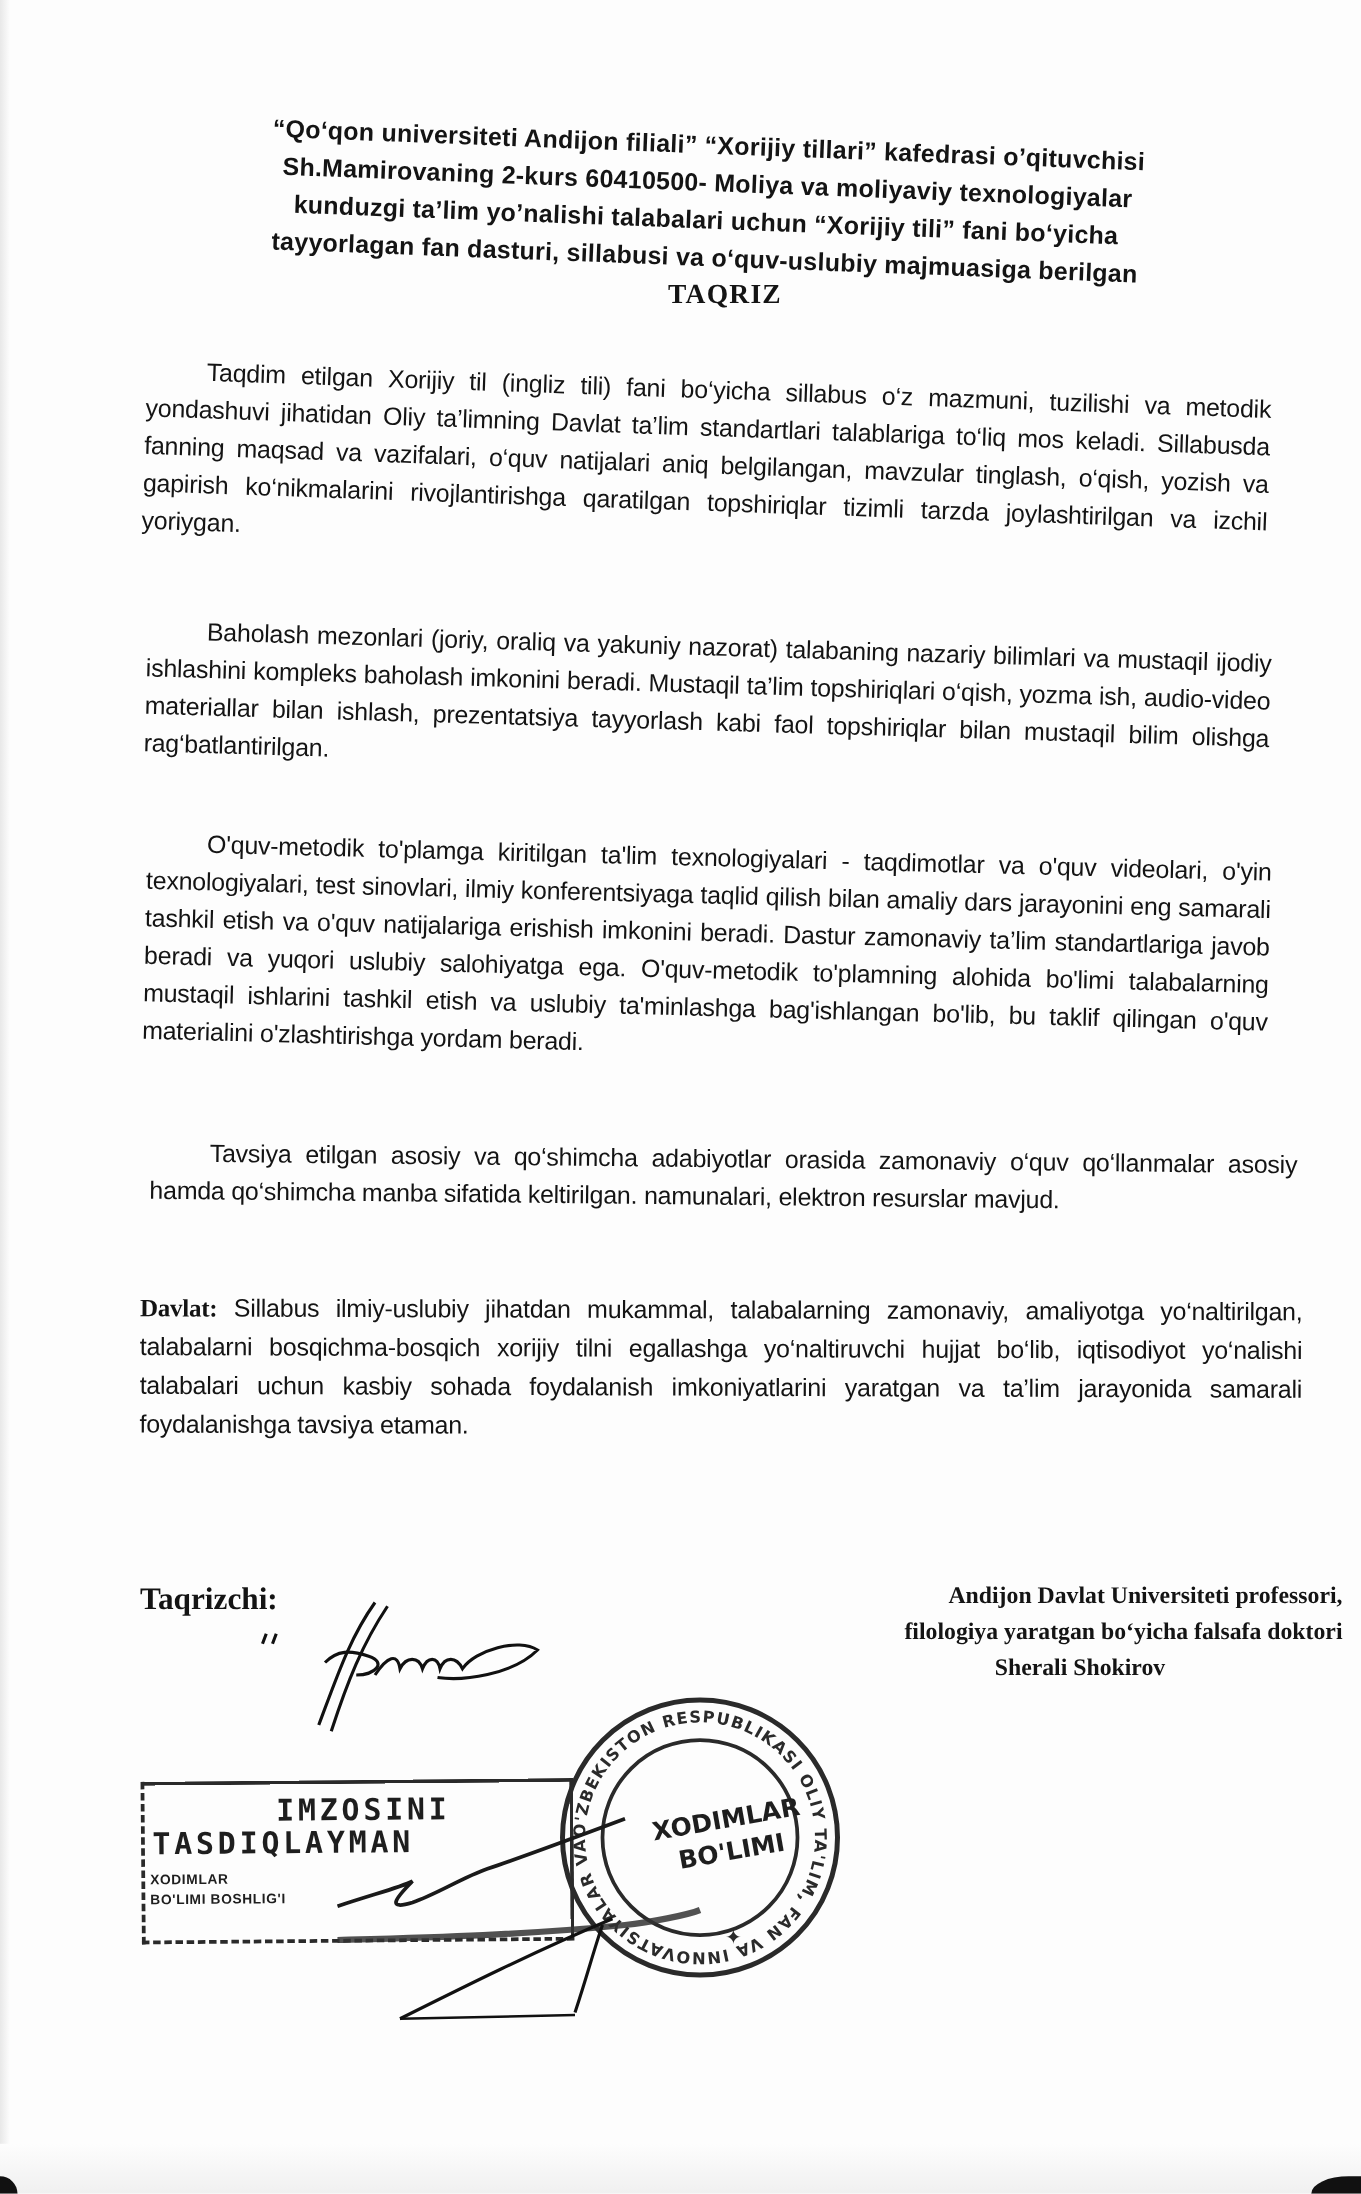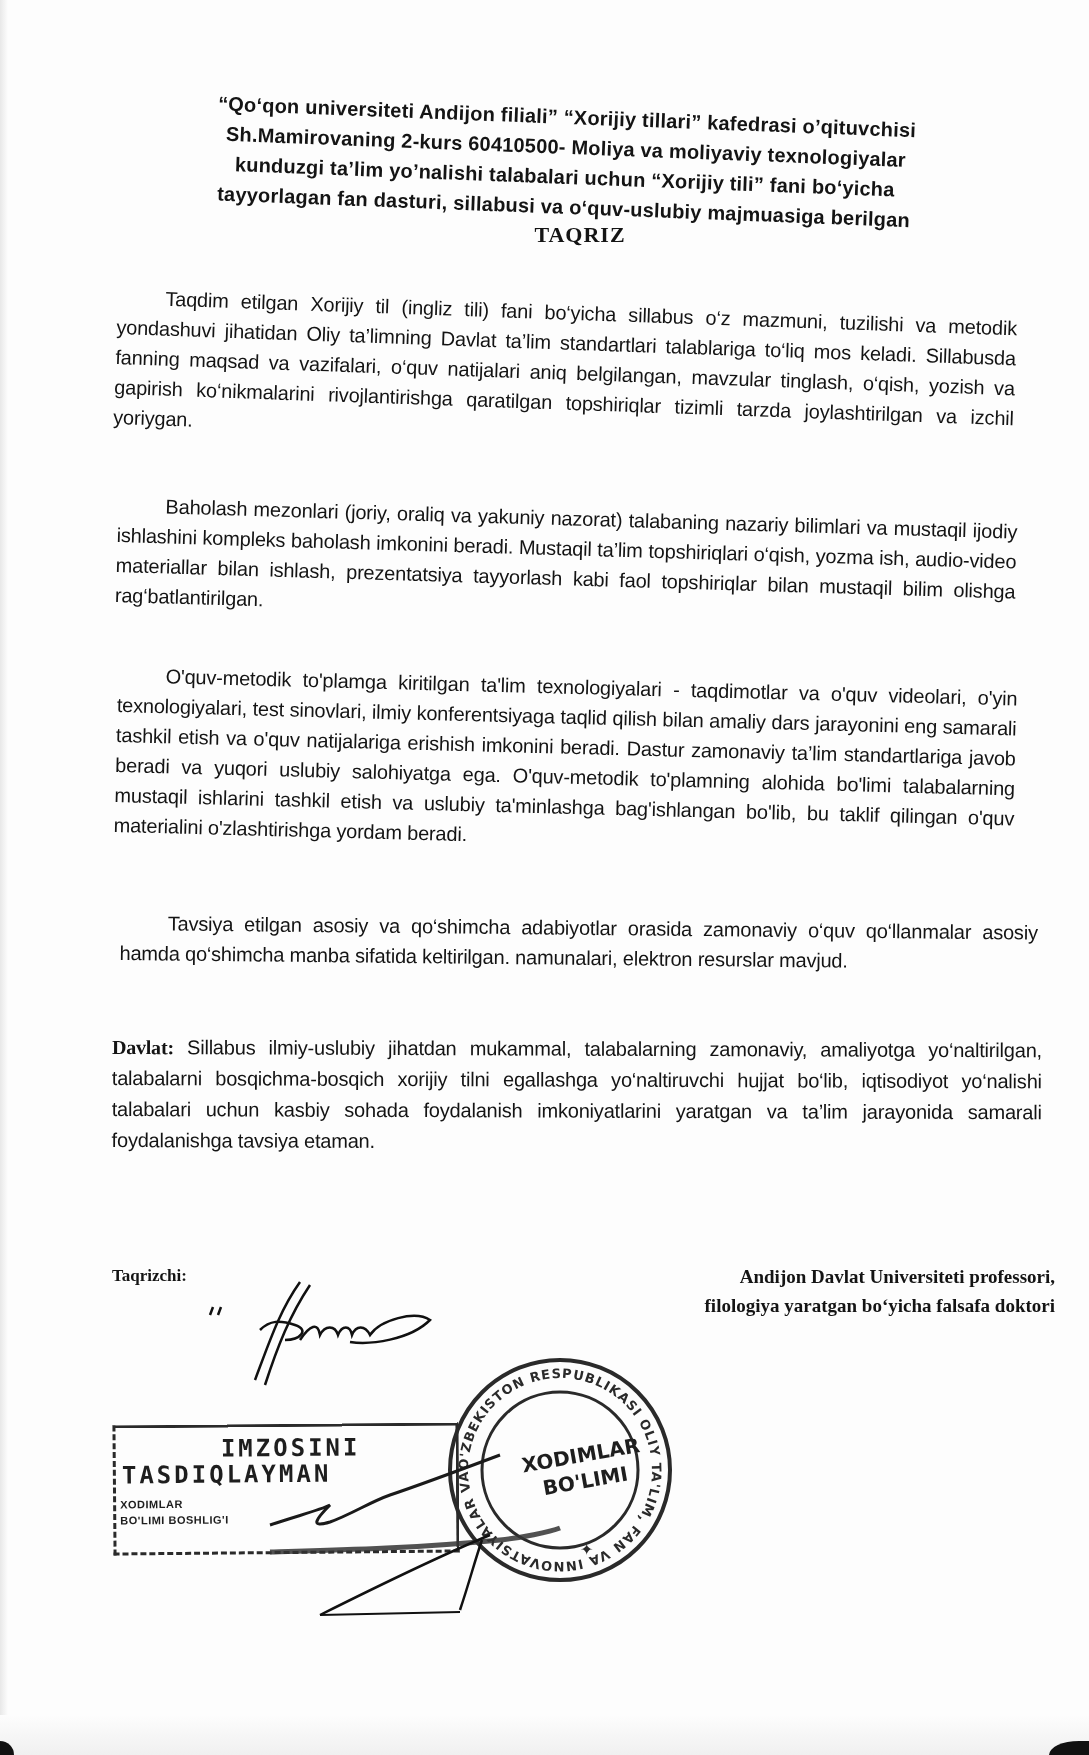--- a/index.html
+++ b/index.html
@@ -84,25 +84,25 @@
     .p4 { top: 908px; left: 120px; width: 918px; transform: rotate(0.6deg); }
     .p5 { top: 1032px; left: 112px; width: 930px; transform: rotate(0.2deg); line-height: 31px; }
     .p5 .bold { font-weight: bold; font-family: "Liberation Serif", serif; }
 
     
     .reviewer-label {
       position: absolute;
       left: 112px; top: 1266px;
       font-family: "Liberation Serif", serif;
       font-weight: bold;
-      font-size: 17px;
+      font-size: 25px;
     }
     .reviewer-info {
       position: absolute;
-      left: 555px; top: 1262px;
+      left: 574px; top: 1262px;
       width: 500px;
       font-family: "Liberation Serif", serif;
       font-weight: bold;
       font-size: 19px;
       line-height: 29px;
       text-align: right;
     }
     .reviewer-info .line { display: block; white-space: nowrap; }
     .reviewer-info .name { text-align: center; padding-left: 80px; }
 
@@ -206,20 +206,21 @@
 
   <div class="para p5">
     <span class="bold">Davlat:</span><span> Sillabus ilmiy-uslubiy jihatdan mukammal, talabalarning zamonaviy, amaliyotga yo‘naltirilgan, talabalarni bosqichma-bosqich xorijiy tilni egallashga yo‘naltiruvchi hujjat bo‘lib, iqtisodiyot yo‘nalishi talabalari uchun kasbiy sohada foydalanish imkoniyatlarini yaratgan va ta’lim jarayonida samarali foydalanishga tavsiya etaman.</span>
   </div>
 
   <div class="reviewer-label">Taqrizchi:</div>
 
   <div class="reviewer-info">
     <span class="line">Andijon Davlat Universiteti professori,</span>
     <span class="line">filologiya yaratgan bo‘yicha falsafa doktori</span>
+    <span class="line name">Sherali Shokirov</span>
   </div>
 
   <svg class="signature-svg" viewBox="0 0 260 110">
     <path d="M10 35 l3 -8 M18 35 l3 -8" stroke="#111" stroke-width="2.5" fill="none"></path>
     <path d="M55 100 C 70 60, 80 30, 100 2" stroke="#111" stroke-width="2.5" fill="none"></path>
     <path d="M65 105 C 78 65, 90 35, 110 5" stroke="#111" stroke-width="2.5" fill="none"></path>
     <path d="M60 50 C 70 40, 80 40, 95 45 C 110 50, 100 60, 85 60" stroke="#111" stroke-width="2.5" fill="none"></path>
     <path d="M100 60 C 110 45, 118 42, 120 55 C 125 45, 135 45, 138 55 C 142 45, 150 45, 152 55 C 156 45, 165 45, 170 55 C 180 40, 215 30, 230 40 C 210 60, 170 65, 150 62" stroke="#111" stroke-width="2.5" fill="none"></path>
   </svg>
 

